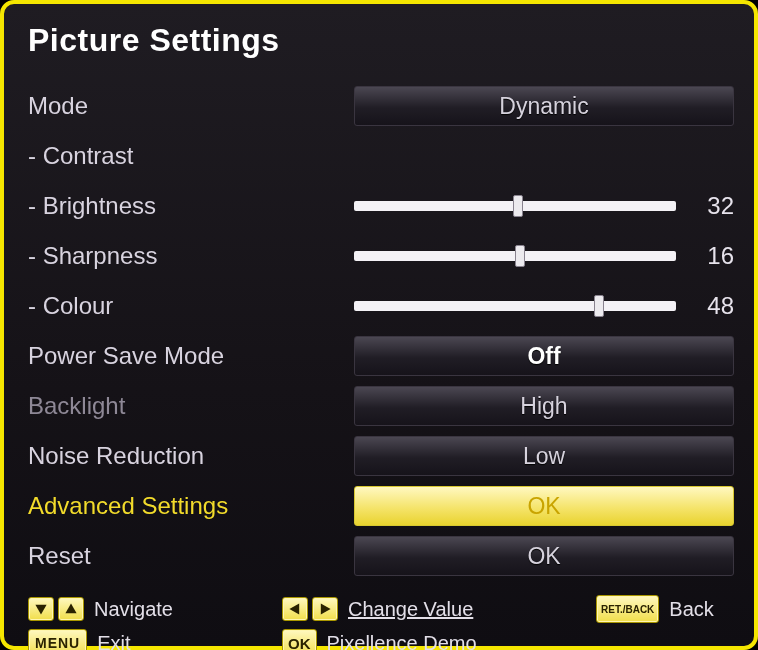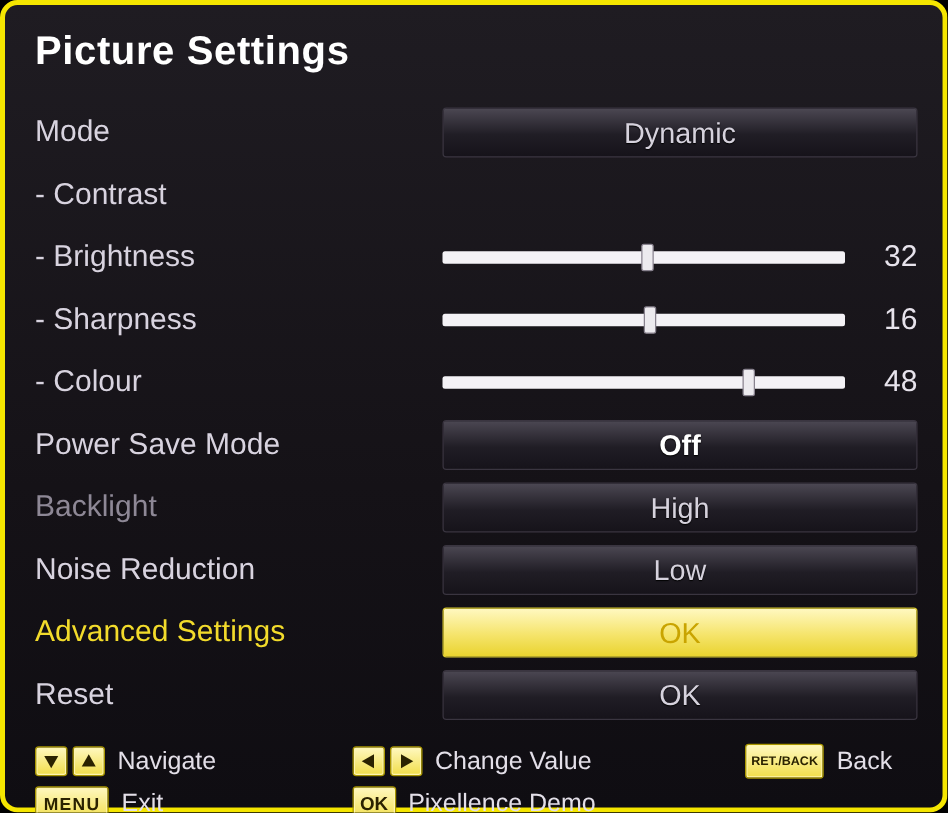--- a/index.html
+++ b/index.html
@@ -148,21 +148,21 @@
   .tri {
     width: 26px; height: 24px;
     background: linear-gradient(180deg,#fff8c0,#f1de4a);
     border: 1px solid #a99600;
     border-radius: 3px;
     display:flex; align-items:center; justify-content:center;
     box-shadow: inset 0 0 0 1px #fff6b0;
   }
   .tri svg { width:14px; height:14px; display:block; }
   .col1 { width: 220px; }
-  .col2 { width: 280px; }
+  .col2 { width: 280px; text-decoration: underline; }
 </style>
 </head>
 <body>
 
 <div class="frame">
 
   <div class="title">Picture Settings</div>
   <div class="divider"></div>
 
   <div class="rows">

